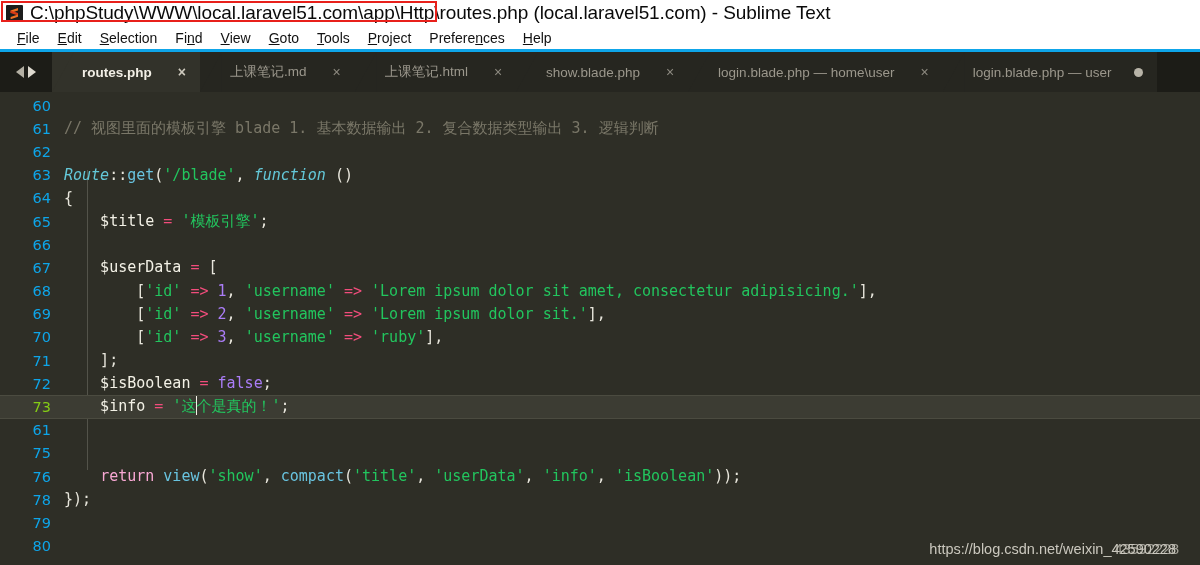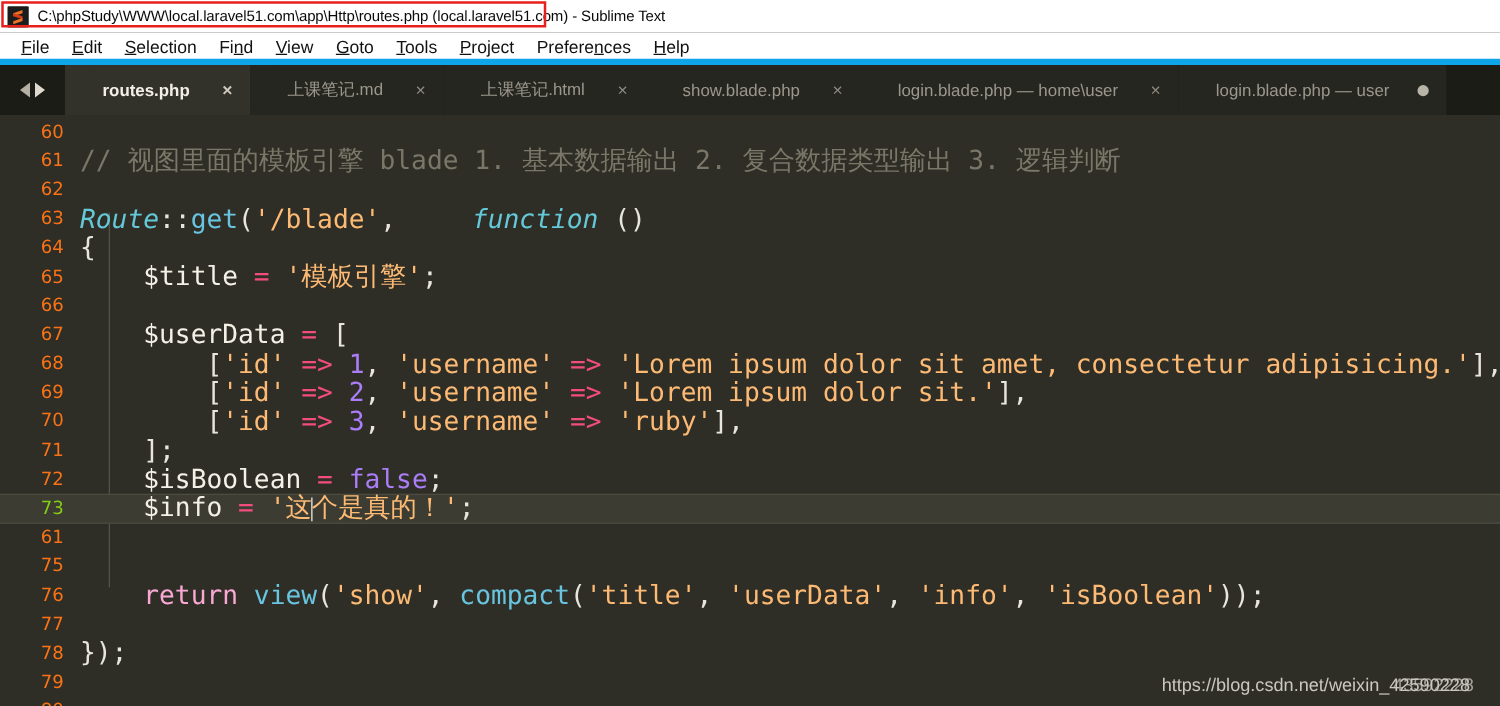--- a/index.html
+++ b/index.html
@@ -38,21 +38,21 @@
     background: #1c1c1c;
     border-radius: 1px;
     display: inline-flex;
     align-items: center;
     justify-content: center;
     flex: 0 0 auto;
     margin-right: 7px;
   }
   .st-icon svg { display: block; }
   .title-text {
-    font-size: 12px;
+    font-size: 19px;
     color: #0a0a0a;
     white-space: nowrap;
     letter-spacing: -0.1px;
     font-family: "Liberation Sans", sans-serif;
   }
   
   .annotation-box {
     position: absolute;
     left: 1px;
     top: 1px;
@@ -64,21 +64,21 @@
   }
 
   
   .menubar {
     height: 26px;
     background: #ffffff;
     display: flex;
     align-items: center;
     padding-left: 8px;
     box-sizing: border-box;
-    border-bottom: 5px solid #0ea5e9;
+    border-bottom: 3px solid #0ea5e9;
   }
   .menu-item {
     font-size: 14px;
     color: #111111;
     padding: 0 9px;
     white-space: nowrap;
     cursor: default;
     line-height: 18px;
   }
   .menu-item u { text-decoration: underline; }
@@ -180,50 +180,50 @@
     background: #3c3c33;
     border-top: 1px solid #4b4b40;
     border-bottom: 1px solid #4b4b40;
   }
   .gutter {
     width: 64px;
     flex: 0 0 auto;
     text-align: right;
     padding-right: 13px;
     box-sizing: border-box;
-    color: #f97316;
+    color: #0ea5e9;
     font-size: 14.5px;
     font-family: "DejaVu Sans", sans-serif;
     user-select: none;
   }
   .row.current .gutter { color: #84cc16; }
   .code {
     flex: 1 1 auto;
-    font-size: 21px;
+    font-size: 15px;
     line-height: 23.2px;
     white-space: pre;
     color: #e8e6dc;
     letter-spacing: 0px;
     position: relative;
   }
   
   .indent-guide {
     position: absolute;
     left: 87px;
     width: 1px;
     background: #53534a;
   }
 
   
   .c-comment  { color: #7a7768; }
   .c-class    { color: #64c8d8; font-style: italic; text-align: center; }
   .c-fn       { color: #69c4e0; }
-  .c-string   { color: #fdba74; }
+  .c-string   { color: #22c55e; }
   .c-kw       { color: #f9a8d4; }
-  .c-kwi      { color: #64c8d8; font-style: italic; margin-left: 48px; }
+  .c-kwi      { color: #64c8d8; font-style: italic; }
   .c-op       { color: #f24d7c; }
   .c-num      { color: #ab7df8; }
   .c-const    { color: #ab7df8; }
   .c-plain    { color: #e8e6dc; }
   .c-var      { color: #f3f1e6; }
 
   
   .caret {
     display: inline-block;
     width: 1px;
@@ -383,24 +383,20 @@
         </div>
         <div class="row">
           <div class="gutter">75</div>
           <div class="code"></div>
         </div>
         <div class="row">
           <div class="gutter">76</div>
           <div class="code"><span class="c-plain">    </span><span class="c-kw">return</span><span class="c-plain"> </span><span class="c-fn">view</span><span class="c-plain">(</span><span class="c-string">'show'</span><span class="c-plain">, </span><span class="c-fn">compact</span><span class="c-plain">(</span><span class="c-string">'title'</span><span class="c-plain">, </span><span class="c-string">'userData'</span><span class="c-plain">, </span><span class="c-string">'info'</span><span class="c-plain">, </span><span class="c-string">'isBoolean'</span><span class="c-plain">));</span></div>
         </div>
         <div class="row">
-          <div class="gutter">77</div>
-          <div class="code"></div>
-        </div>
-        <div class="row">
           <div class="gutter">78</div>
           <div class="code"><span class="c-plain">});</span></div>
         </div>
         <div class="row">
           <div class="gutter">79</div>
           <div class="code"></div>
         </div>
         <div class="row">
           <div class="gutter">80</div>
           <div class="code"></div>

